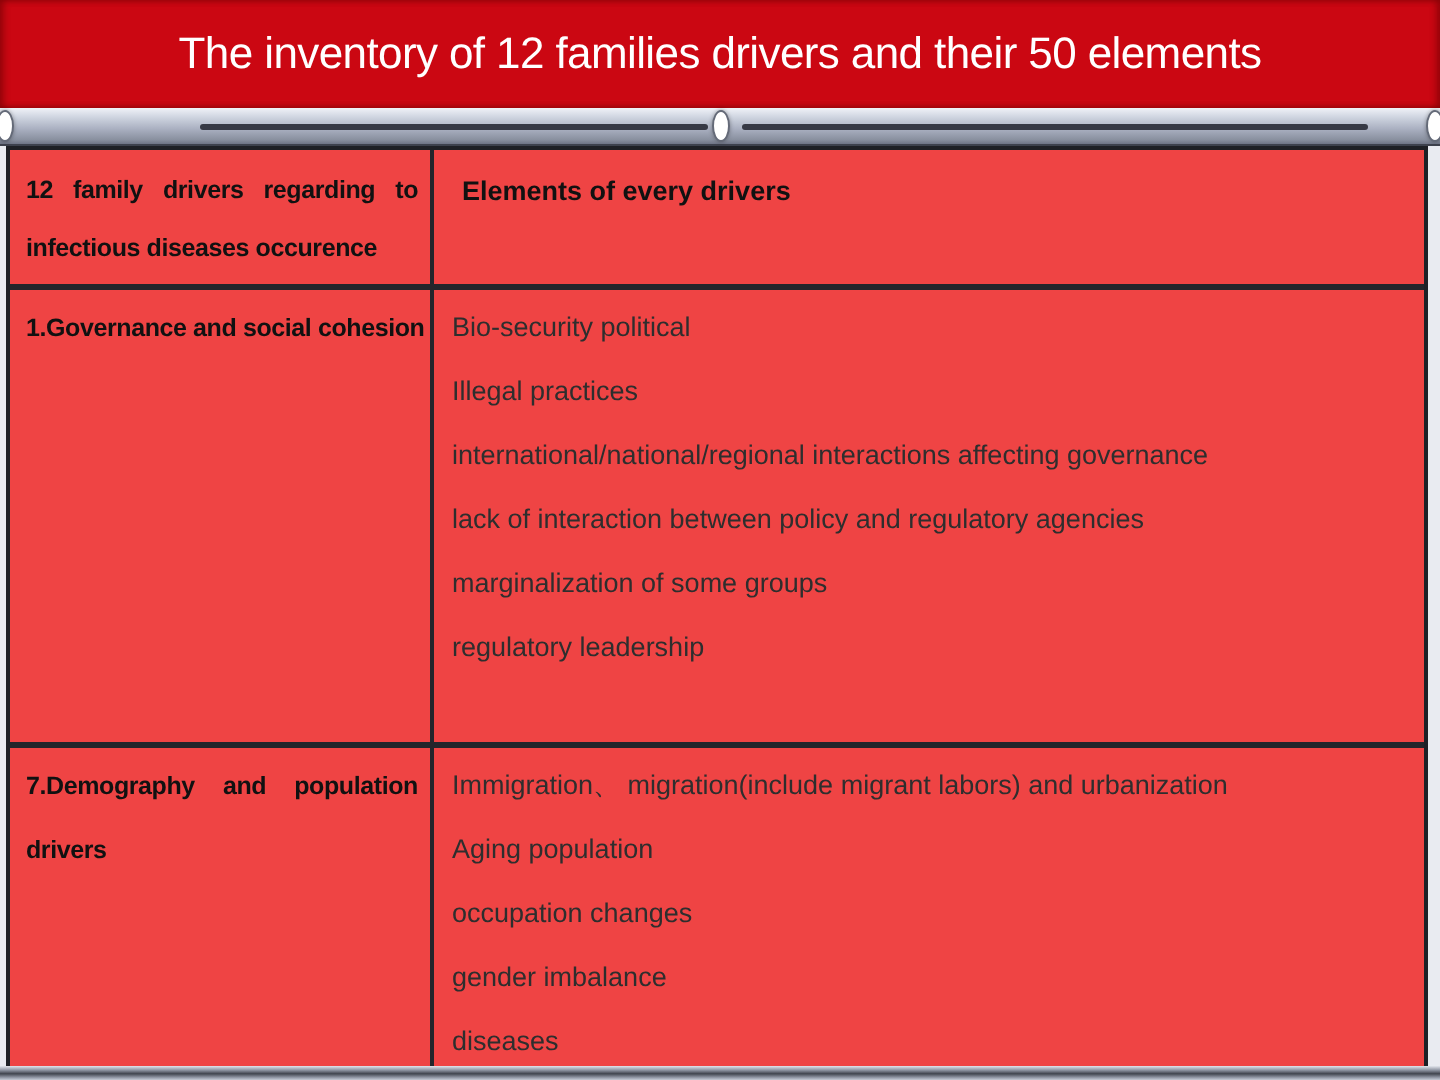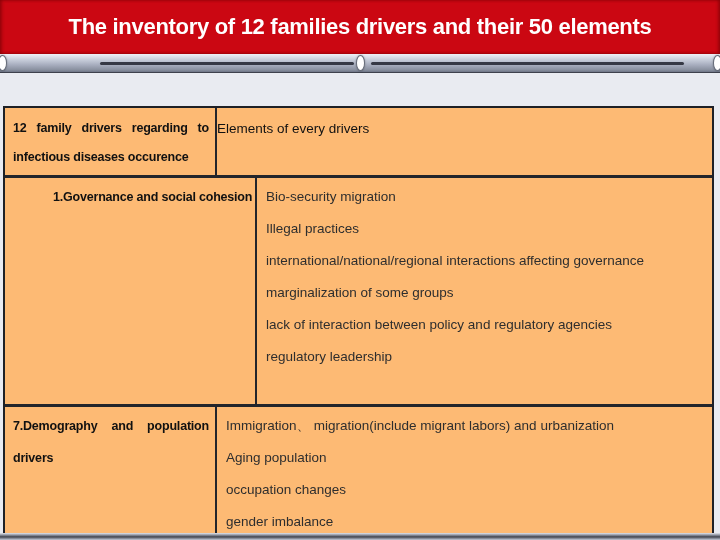--- a/index.html
+++ b/index.html
@@ -9,21 +9,21 @@
   }
 
   
   .title-bar {
     position:absolute; top:0; left:0; width:720px; height:54px;
     background:#cb0712;
     display:flex; align-items:center; justify-content:center;
     box-shadow: inset 2px 0 3px rgba(90,0,0,.45), inset -2px 0 3px rgba(90,0,0,.45);
   }
   .title {
-    color:#ffffff; font-weight:bold; font-size:22px; letter-spacing:-0.3px;
+    color:#ffffff; font-weight:normal; font-size:22px; letter-spacing:-0.3px;
     white-space:nowrap;
   }
 
   
   .handle-bar {
     position:absolute; top:54px; left:0; width:720px; height:18px;
     background:linear-gradient(180deg,#f0f2f8 0%,#ccd2de 28%,#aab0c1 58%,#8archangel 0, #89909f 88%,#6e7486 100%);
     background:linear-gradient(180deg,#f0f2f8 0%,#ccd2de 28%,#aab0c1 58%,#89909f 88%,#6e7486 100%);
     border-bottom:1px solid #3d414d;
   }
@@ -35,41 +35,41 @@
     background:#ffffff; border:1px solid #646a78; border-radius:50%;
     box-sizing:border-box; box-shadow:0 0 2px rgba(0,0,0,.35);
   }
   .handle.left   { left:-2px; }
   .handle.center { left:356px; }
   .handle.right  { right:-2px; }
 
   
   .table {
     position:absolute; left:3px; top:73px; width:711px; bottom:0;
-    box-sizing:border-box; background:#fdba74;
+    box-sizing:border-box; background:#ef4444;
     border:2.5px solid #1e2026; border-bottom:none;
-    display:flex; flex-direction:column; color:#1c1c1c;margin-top:33px;
+    display:flex; flex-direction:column; color:#1c1c1c;
   }
   .row {
     display:grid; grid-template-columns:212px 1fr;
     border-bottom:3px solid #23252b; box-sizing:border-box; flex:0 0 auto;
     overflow:hidden;
   }
   .row.header { height:70px; }
-  .row.row1   { height:229px;padding-left:40px; }
+  .row.row1   { height:229px; }
   .row.row2   { flex:1 1 auto; border-bottom:none; }
   .cell { padding:3px 6px 0 8px; overflow:hidden; }
   .cell.c1 {
     border-right:2px solid #23252b;
     font-weight:bold; font-size:12.5px; letter-spacing:-0.2px; color:#111;
   }
   .cell.c2 { padding-left:9px; font-size:13.5px; color:#2e2e2e; }
   .header .cell { padding-top:6px; }
   .header .line { line-height:29px; }
-  .header .c2 { font-weight:normal; font-size:13.5px; color:#111; padding-left:0; }
+  .header .c2 { font-weight:bold; font-size:13.5px; color:#111; padding-left:14px; }
   .line { line-height:32px; white-space:nowrap; }
   .line.just { white-space:normal; text-align:justify; text-align-last:justify; }
 
   
   .bottom-bar {
     position:absolute; bottom:0; left:0; width:720px; height:7px; z-index:5;
     background:linear-gradient(180deg,#e3e6ed 0%,#8d93a1 30%,#41454f 55%,#9aa0ae 85%,#c6cbd6 100%);
   }
 </style>
 </head>
@@ -99,25 +99,25 @@
       <div class="cell c2">
         <div class="line">Elements of every drivers</div>
       </div>
     </div>
 
     <div class="row row1">
       <div class="cell c1">
         <div class="line">1.Governance and social cohesion</div>
       </div>
       <div class="cell c2">
-        <div class="line">Bio-security migration</div>
+        <div class="line">Bio-security political</div>
         <div class="line">Illegal practices</div>
         <div class="line">international/national/regional interactions affecting governance</div>
+        <div class="line">lack of interaction between policy and regulatory agencies</div>
         <div class="line">marginalization of some groups</div>
-        <div class="line">lack of interaction between policy and regulatory agencies</div>
         <div class="line">regulatory leadership</div>
       </div>
     </div>
 
     <div class="row row2">
       <div class="cell c1">
         <div class="line just">7.Demography and population</div>
         <div class="line">drivers</div>
       </div>
       <div class="cell c2">

